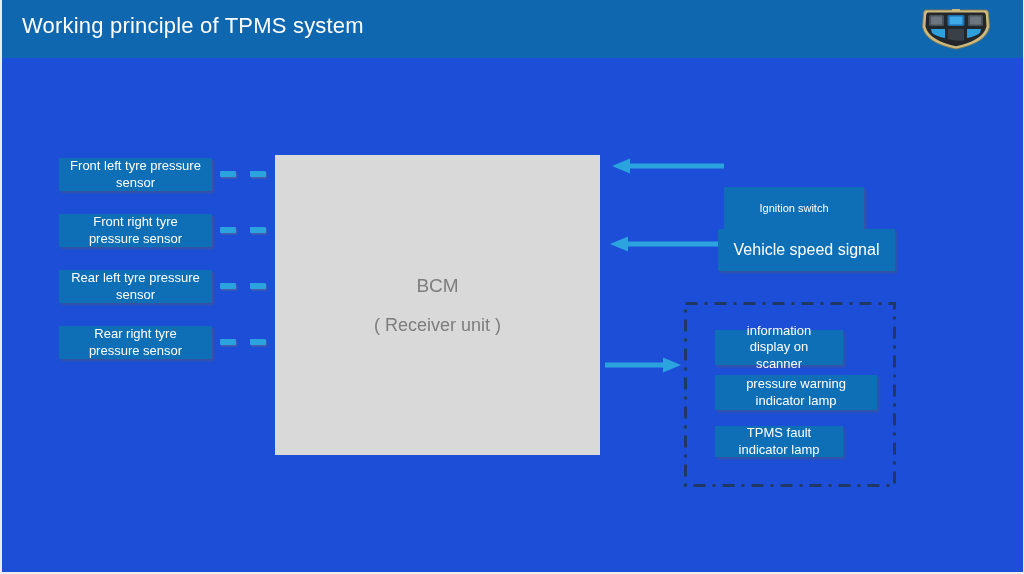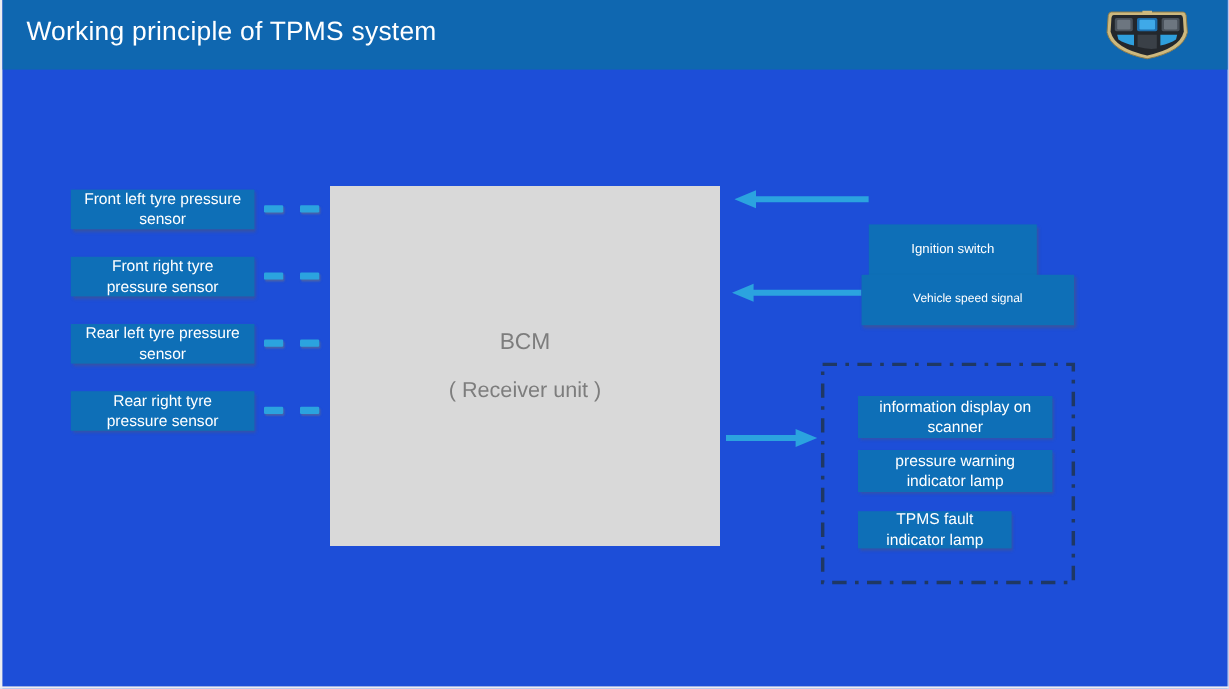--- a/index.html
+++ b/index.html
@@ -39,29 +39,29 @@
   
   .bcm{
     position:absolute;left:273px;top:97px;width:325px;height:300px;
     background:#d9d9d9;color:#7d7d7d;display:flex;flex-direction:column;
     align-items:center;justify-content:center;text-align:center;gap:12px;
   }
   .bcm-line1{font-size:19px;}
   .bcm-line2{font-size:18px;margin-top:6px;}
   
   .ignition{left:722px;top:81px;width:140px;height:43px;font-size:11px;margin-top:48px;}
-  .vehicle{left:716px;top:171px;width:177px;height:42px;font-size:10px;}
+  .vehicle{left:716px;top:171px;width:177px;height:42px;font-size:16px;}
   .arrow{position:absolute;}
   .a1{left:610px;top:98px;}
   .a2{left:608px;top:176px;}
   .a3{left:603px;top:297px;}
   
   .group{position:absolute;left:682px;top:244px;width:212px;height:185px;}
   .group-border{position:absolute;left:0;top:0;}
-  .o1{left:713px;top:272px;width:162px;height:35px;}
+  .o1{left:713px;top:272px;width:128px;height:35px;}
   .o2{left:713px;top:317px;width:162px;height:35px;}
   .o3{left:713px;top:368px;width:128px;height:31px;}
 </style>
 </head>
 <body>
 
 <div class="slide">
 
   <div class="header">
     <h1 class="title">Working principle of TPMS system</h1>

